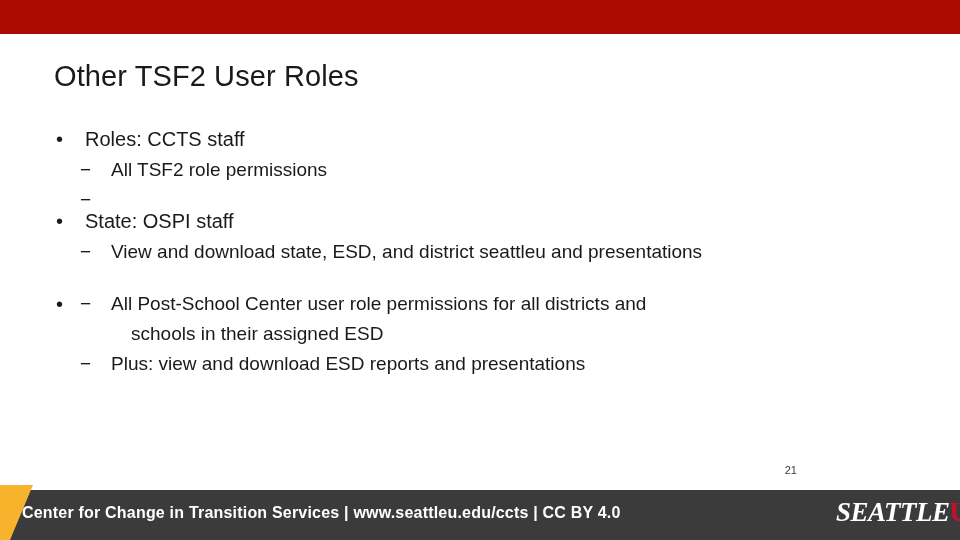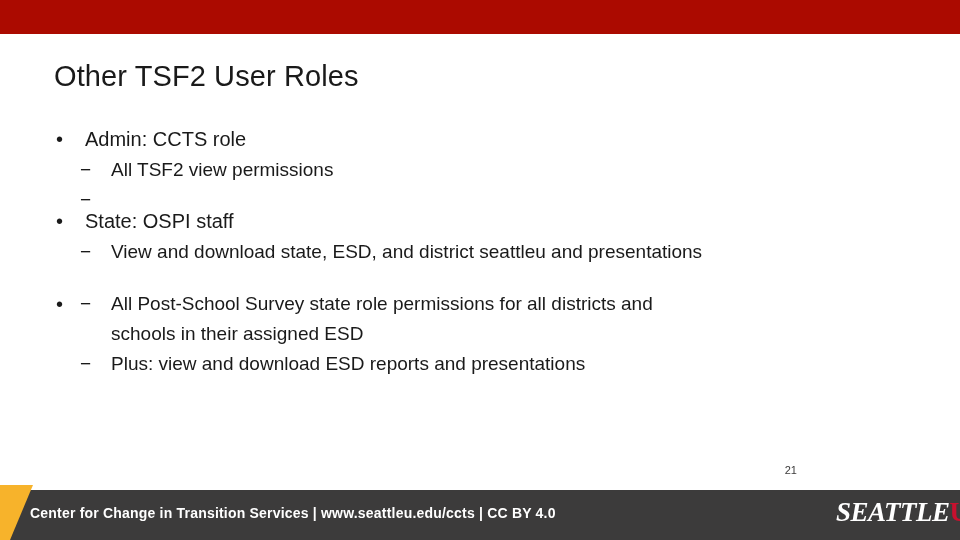--- a/index.html
+++ b/index.html
@@ -85,20 +85,21 @@
   .l2 .marker {
     position: absolute;
     left: 30px;
     top: 0;
     font-size: 19px;
     line-height: 30px;
     color: #1A1A1A;
   }
   .l2 .wrap-line {
     display: block;
+    margin-left: 20px;
   }
 
   .gap-after {
     height: 13px;
   }
 
   
   .page-number {
     position: absolute;
     right: 18px;
@@ -125,27 +126,26 @@
     top: 485px;
     width: 40px;
     height: 55px;
     background: #F7B32B;
     clip-path: polygon(0 0, 33px 0, 10px 55px, 0 55px);
   }
   .footer-text {
     position: absolute;
     left: 22px;
     top: 505px;
-    font-size: 14px;
+    font-size: 16px;
     font-weight: bold;
     line-height: 16px;
     color: #FFFFFF;
     letter-spacing: 0.2px;
     white-space: nowrap;
-    margin-left: 8px;
   }
 
   
   .logo {
     position: absolute;
     left: 836px;
     top: 499px;
     height: 26px;
     display: flex;
     align-items: baseline;
@@ -170,25 +170,25 @@
 
   <div class="top-band"></div>
 
   <div class="slide-title">Other TSF2 User Roles</div>
 
   <div class="body-area">
 
     <div class="bullet-group">
       <div class="l1">
         <span class="marker">•</span>
-        <span>Admin: CCTS role</span>
-      </div>
-      <div class="l2">
-        <span class="marker">−</span>
-        <span>All TSF2 view permissions</span>
+        <span>Roles: CCTS staff</span>
+      </div>
+      <div class="l2">
+        <span class="marker">−</span>
+        <span>All TSF2 role permissions</span>
       </div>
       <div class="l2">
         <span class="marker">−</span>
       </div>
     </div>
 
     <div class="gap-after"></div>
 
     <div class="bullet-group">
       <div class="l1">
@@ -202,21 +202,21 @@
     </div>
 
     <div class="gap-after"></div>
 
     <div class="bullet-group">
       <div class="l1">
         <span class="marker">•</span>
       </div>
       <div class="l2">
         <span class="marker">−</span>
-        <span>All Post-School Survey state role permissions for all districts and</span>
+        <span>All Post-School Center user role permissions for all districts and</span>
         <span class="wrap-line">schools in their assigned ESD</span>
       </div>
       <div class="l2">
         <span class="marker">−</span>
         <span>Plus: view and download ESD reports and presentations</span>
       </div>
     </div>
 
   </div>
 

